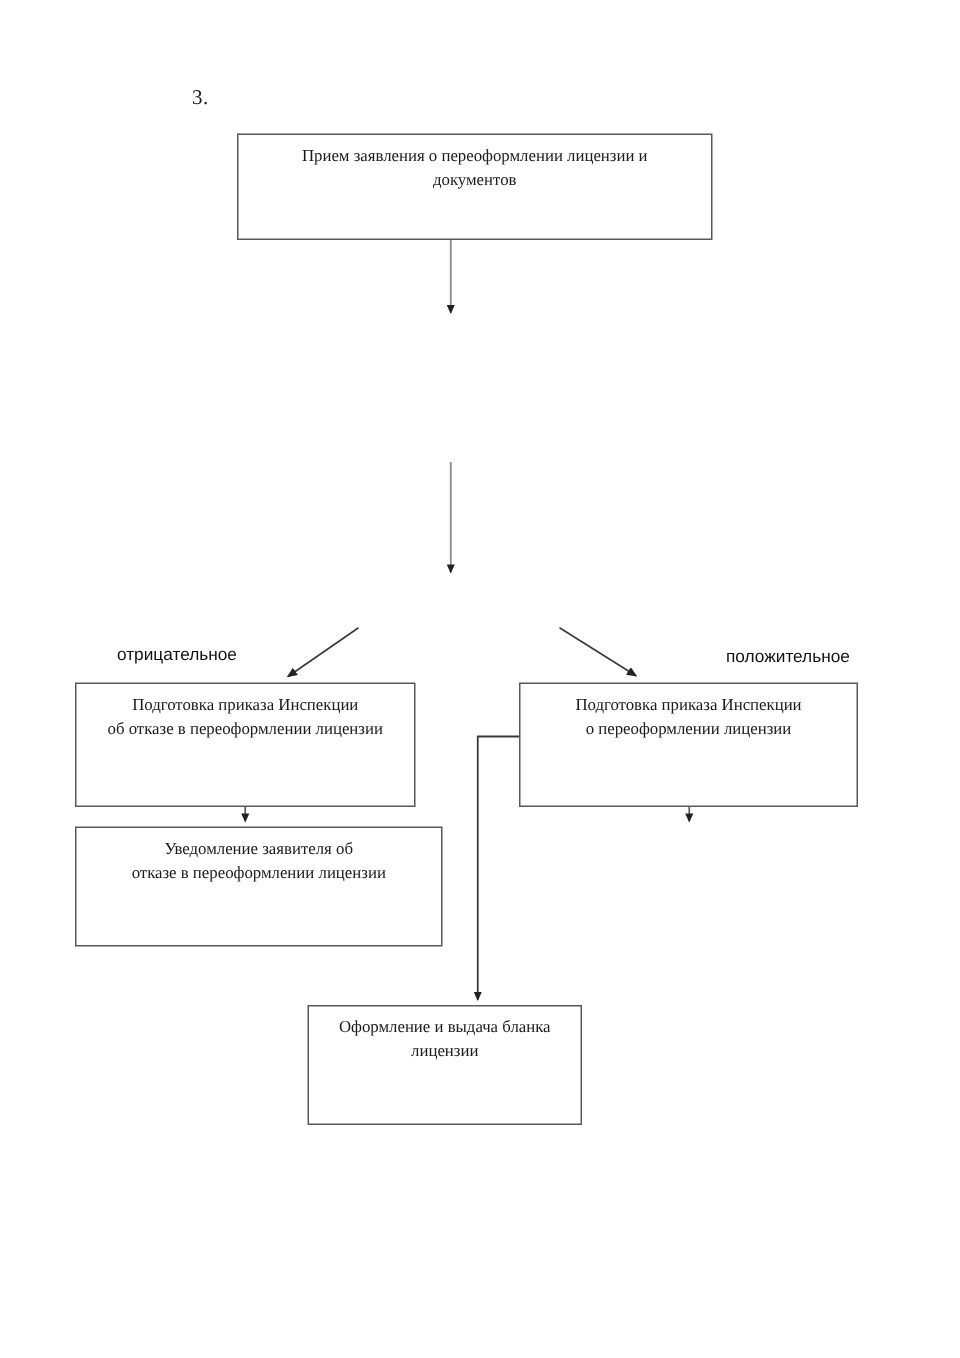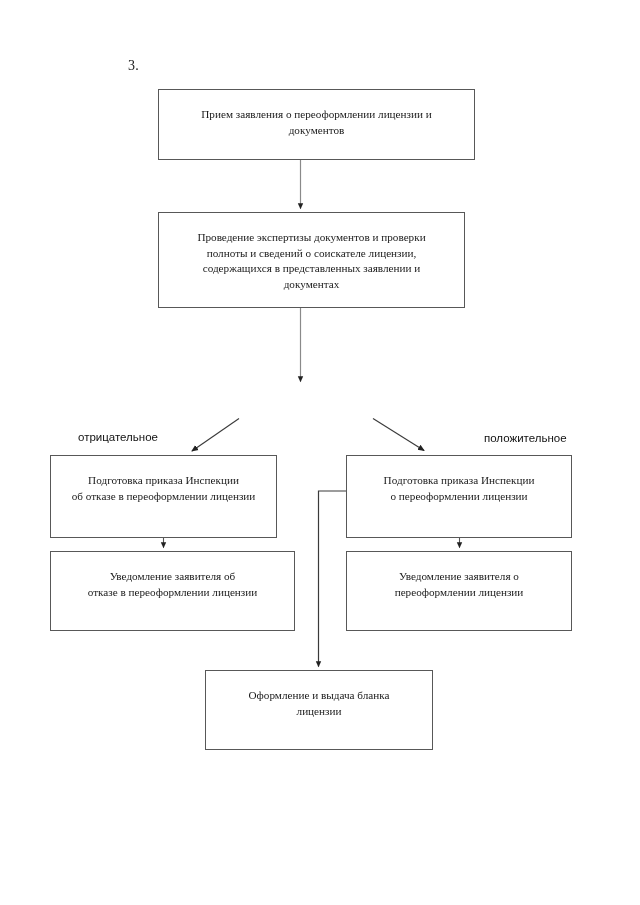--- a/index.html
+++ b/index.html
@@ -23,21 +23,21 @@
     font-size: 14px;
     color: #1a1a1a;
     font-weight: 400;
     letter-spacing: 0.3px;
   }
   .node {
     position: absolute;
     box-sizing: border-box;
     border: 1px solid #585858;
     background: #ffffff;
-    padding-top: 17px;
+    padding-top: 7px;
   }
   .node .node-text {
     display: block;
     text-align: center;
     font-family: "Liberation Serif", serif;
     font-size: 11.2px;
     line-height: 15.5px;
     color: #1a1a1a;
     padding: 0 10px;
     white-space: pre-line;
@@ -88,26 +88,20 @@
     <line x1="459.5" y1="538" x2="459.5" y2="547.5" stroke="#555555" stroke-width="1.1" marker-end="url(#arrowhead)"></line>
 
     <polyline points="346,491 318.5,491 318.5,666.5" fill="none" stroke="#3a3a3a" stroke-width="1.2" marker-end="url(#arrowhead)"></polyline>
   </svg>
 
   <div class="node" style="left:158px; top:89px; width:317px; height:71px;">
     <span class="node-text">Прием заявления о переоформлении лицензии и
 документов</span>
   </div>
 
-  <div class="node" style="left:158px; top:212px; width:307px; height:96px;">
-    <span class="node-text">Проведение экспертизы документов и проверки
-полноты и сведений о соискателе лицензии,
-содержащихся в представленных заявлении и
-документах</span>
-  </div>
 
 
   <div class="branch-label" style="left:78px; top:431px;text-align:center;">отрицательное</div>
 
   <div class="branch-label" style="left:484px; top:432px;">положительное</div>
 
   <div class="node" style="left:50px; top:455px; width:227px; height:83px;">
     <span class="node-text">Подготовка приказа Инспекции
 об отказе в переоформлении лицензии</span>
   </div>
@@ -115,23 +109,19 @@
   <div class="node" style="left:346px; top:455px; width:226px; height:83px;">
     <span class="node-text">Подготовка приказа Инспекции
 о переоформлении лицензии</span>
   </div>
 
   <div class="node" style="left:50px; top:551px; width:245px; height:80px;">
     <span class="node-text">Уведомление заявителя об
 отказе в переоформлении лицензии</span>
   </div>
 
-  <div class="node" style="left:346px; top:551px; width:226px; height:80px;">
-    <span class="node-text">Уведомление заявителя о
-переоформлении лицензии</span>
-  </div>
 
-  <div class="node" style="left:205px; top:670px; width:228px; height:80px;">
+  <div class="node" style="left:205px; top:670px; width:183px; height:80px;">
     <span class="node-text">Оформление и выдача бланка
 лицензии</span>
   </div>
 
 </div>
 
 </body></html>

